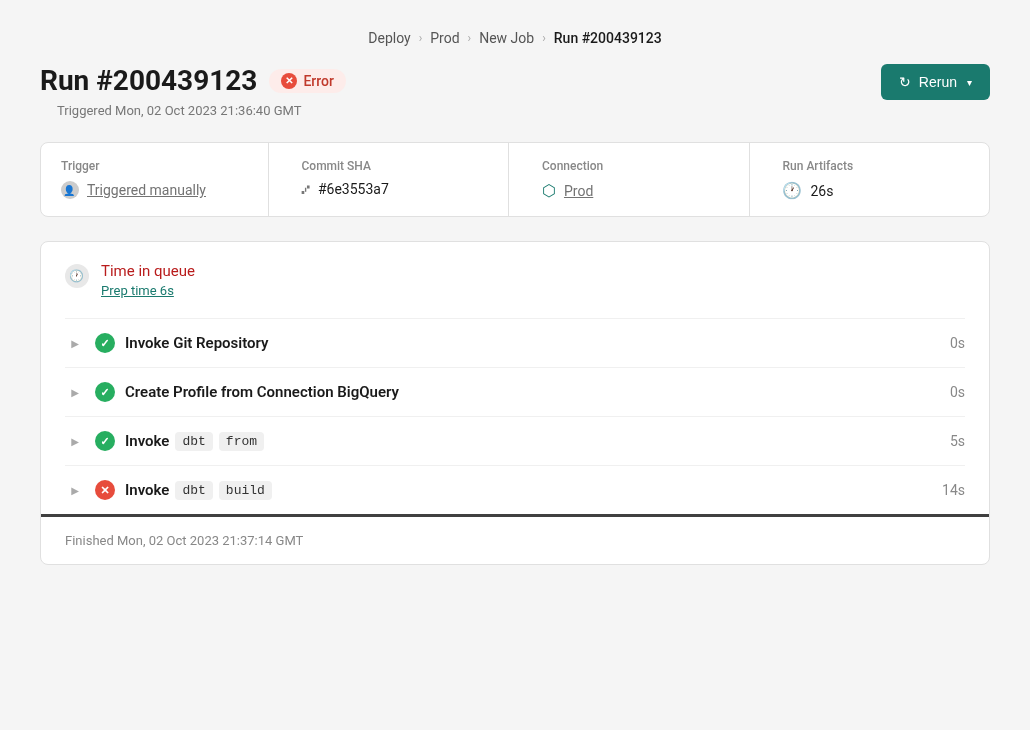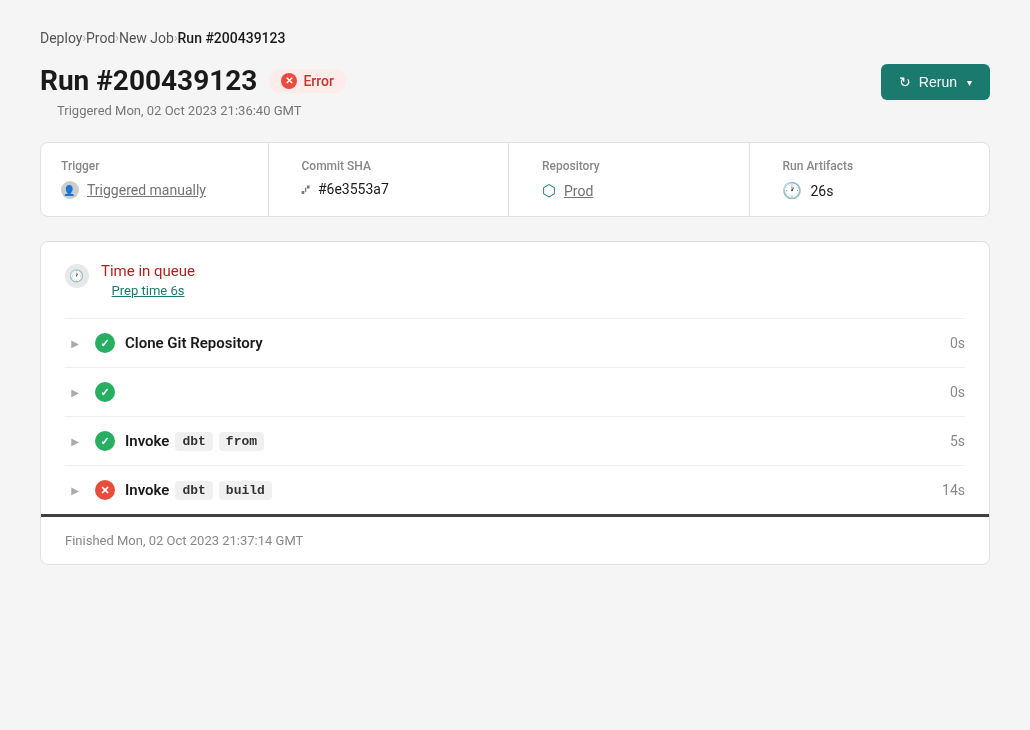--- a/index.html
+++ b/index.html
@@ -14,23 +14,25 @@
       margin: 0 auto;
       padding: 30px 40px;
       background: #f5f5f5;
       min-height: 730px;
     }
 
     
     .breadcrumb {
       display: flex;
       align-items: center;
+      gap: 8px;
       font-size: 14px;
       color: #555;
       margin-bottom: 18px;
+      justify-content: center;
     }
     .breadcrumb-item {
       color: #555;
       cursor: pointer;
     }
     .breadcrumb-item:last-child {
       color: #1a1a1a;
       font-weight: 500;
     }
     .breadcrumb-sep {
@@ -229,21 +231,20 @@
       font-weight: 400;
       font-size: 15px;
       color: #b91c1c;
     }
     .queue-subtitle {
       font-size: 13px;
       color: #1a7a6e;
       text-decoration: underline;
       cursor: pointer;
       margin-top: 3px;
-      text-align: center;
     }
 
     
     .step-row {
       display: flex;
       align-items: center;
       gap: 10px;
       padding: 14px 0;
       border-bottom: 1px solid #f0f0f0;
     }
@@ -288,21 +289,21 @@
       display: flex;
       align-items: center;
       gap: 6px;
     }
     .step-name .code-tag {
       background: #f0f0f0;
       border-radius: 4px;
       padding: 2px 7px;
       font-family: 'Courier New', monospace;
       font-size: 13px;
-      font-weight: 700;
+      font-weight: 400;
       color: #333;
     }
     .step-duration {
       font-size: 14px;
       color: #888;
       margin-left: auto;
       flex-shrink: 0;
     }
 
     
@@ -355,21 +356,21 @@
       </div>
     </div>
     <div class="meta-item">
       <div class="meta-label">Commit SHA</div>
       <div class="meta-value">
         <span class="commit-icon">⑇</span>
         <span>#6e3553a7</span>
       </div>
     </div>
     <div class="meta-item">
-      <div class="meta-label">Repository</div>
+      <div class="meta-label">Connection</div>
       <div class="meta-value">
         <span class="stack-icon">⬡</span>
         <a>Prod</a>
       </div>
     </div>
     <div class="meta-item">
       <div class="meta-label">Run Artifacts</div>
       <div class="meta-value">
         <span class="clock-icon">🕐</span>
         <span>26s</span>
@@ -387,28 +388,31 @@
         <div class="queue-content">
           <div class="queue-title">Time in queue</div>
           <div class="queue-subtitle">Prep time 6s</div>
         </div>
       </div>
 
       <div class="step-row">
         <div class="expand-btn">▶</div>
         <div class="step-status success">✓</div>
         <div class="step-name">
-          <span>Clone Git Repository</span>
+          <span>Invoke Git Repository</span>
         </div>
         <div class="step-duration">0s</div>
       </div>
 
       <div class="step-row">
         <div class="expand-btn">▶</div>
         <div class="step-status success">✓</div>
+        <div class="step-name">
+          <span>Create Profile from Connection BigQuery</span>
+        </div>
         <div class="step-duration">0s</div>
       </div>
 
       <div class="step-row">
         <div class="expand-btn">▶</div>
         <div class="step-status success">✓</div>
         <div class="step-name">
           <span>Invoke</span>
           <span class="code-tag">dbt</span>
           <span class="code-tag">from</span>

